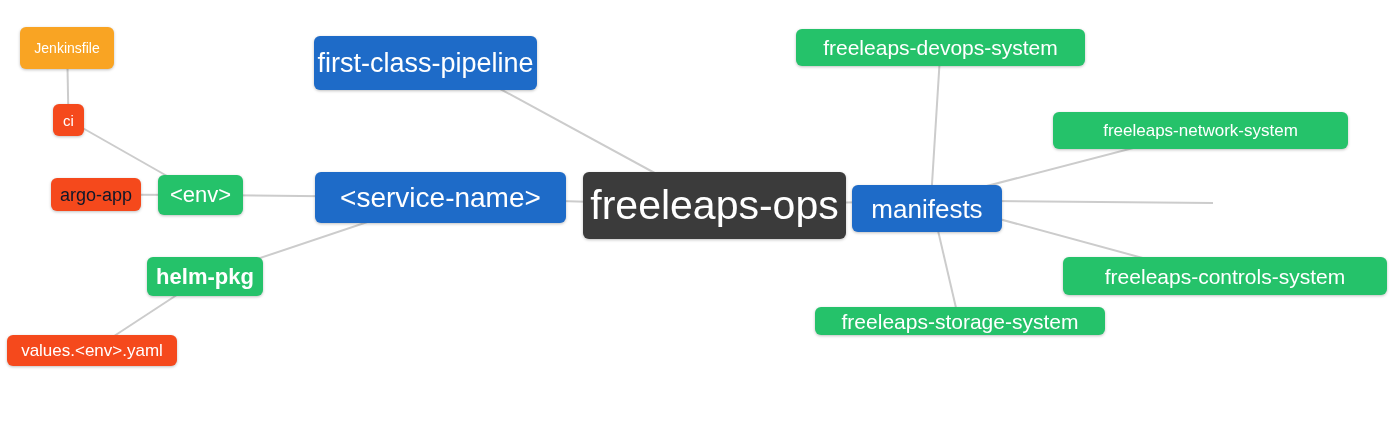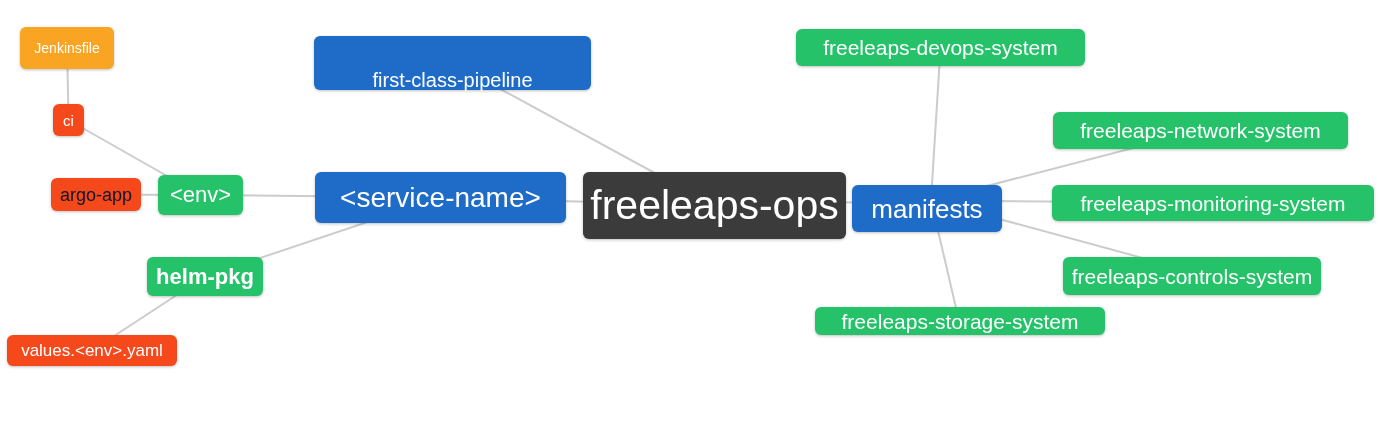--- a/index.html
+++ b/index.html
@@ -65,41 +65,38 @@
     </div>
   <div class="node" style="left: 158px; top: 175px; width: 85px; height: 40px; font-size: 22px; background: rgb(37, 194, 106); color: rgb(255, 255, 255);">
       <span>&lt;env&gt;</span>
     </div>
   <div class="node" style="left: 147px; top: 257px; width: 116px; height: 39px; font-size: 22px; background: rgb(37, 194, 106); color: rgb(255, 255, 255); font-weight: bold;">
       <span>helm-pkg</span>
     </div>
   <div class="node" style="left: 7px; top: 335px; width: 170px; height: 31px; font-size: 17px; background: rgb(245, 73, 28); color: rgb(255, 255, 255);">
       <span>values.&lt;env&gt;.yaml</span>
     </div>
-  <div class="node" style="left: 314px; top: 36px; width: 277px; height: 54px; font-size: 20px; background: rgb(30, 107, 200); color: rgb(255, 255, 255); align-items: flex-end;">
+  <div class="node" style="left: 314px; top: 36px; width: 223px; height: 54px; font-size: 27px; background: rgb(30, 107, 200); color: rgb(255, 255, 255);">
       <span>first-class-pipeline</span>
     </div>
   <div class="node" style="left: 315px; top: 172px; width: 251px; height: 51px; font-size: 28px; background: rgb(30, 107, 200); color: rgb(255, 255, 255); justify-content: center;">
       <span>&lt;service-name&gt;</span>
     </div>
   <div class="node" style="left: 583px; top: 172px; width: 263px; height: 67px; font-size: 41px; background: rgb(59, 59, 59); color: rgb(255, 255, 255);">
       <span>freeleaps-ops</span>
     </div>
   <div class="node" style="left: 852px; top: 177px; width: 150px; height: 47px; font-size: 26px; background: rgb(30, 107, 200); color: rgb(255, 255, 255); margin-top: 8px;">
       <span>manifests</span>
     </div>
   <div class="node" style="left: 796px; top: 29px; width: 289px; height: 37px; font-size: 21px; background: rgb(37, 194, 106); color: rgb(255, 255, 255);">
       <span>freeleaps-devops-system</span>
     </div>
-  <div class="node" style="left: 1053px; top: 112px; width: 295px; height: 37px; font-size: 21px; background: rgb(37, 194, 106); color: rgb(255, 255, 255);">
+  <div class="node" style="left: 1053px; top: 112px; width: 295px; height: 37px; font-size: 17px; background: rgb(37, 194, 106); color: rgb(255, 255, 255);">
       <span>freeleaps-network-system</span>
     </div>
-  <div class="node" style="left: 1052px; top: 185px; width: 322px; height: 36px; font-size: 21px; background: rgb(37, 194, 106); color: rgb(255, 255, 255);">
-      <span>freeleaps-monitoring-system</span>
-    </div>
-  <div class="node" style="left: 1063px; top: 257px; width: 258px; height: 38px; font-size: 21px; background: rgb(37, 194, 106); color: rgb(255, 255, 255);">
+  <div class="node" style="left: 1063px; top: 257px; width: 324px; height: 38px; font-size: 21px; background: rgb(37, 194, 106); color: rgb(255, 255, 255);">
       <span>freeleaps-controls-system</span>
     </div>
   <div class="node" style="left: 815px; top: 307px; width: 290px; height: 28px; font-size: 21px; background: rgb(37, 194, 106); color: rgb(255, 255, 255);">
       <span>freeleaps-storage-system</span>
     </div>
 
 </div>
 
 </body></html>

